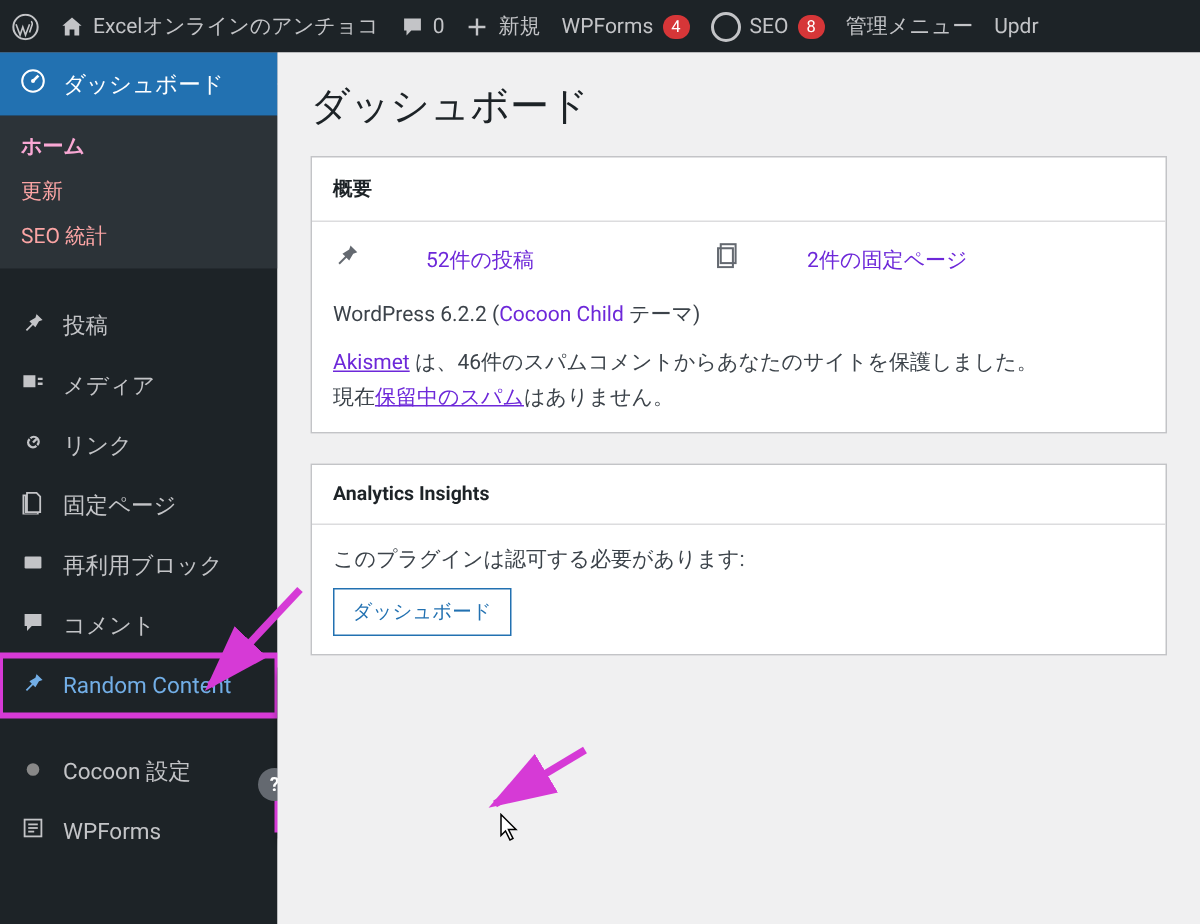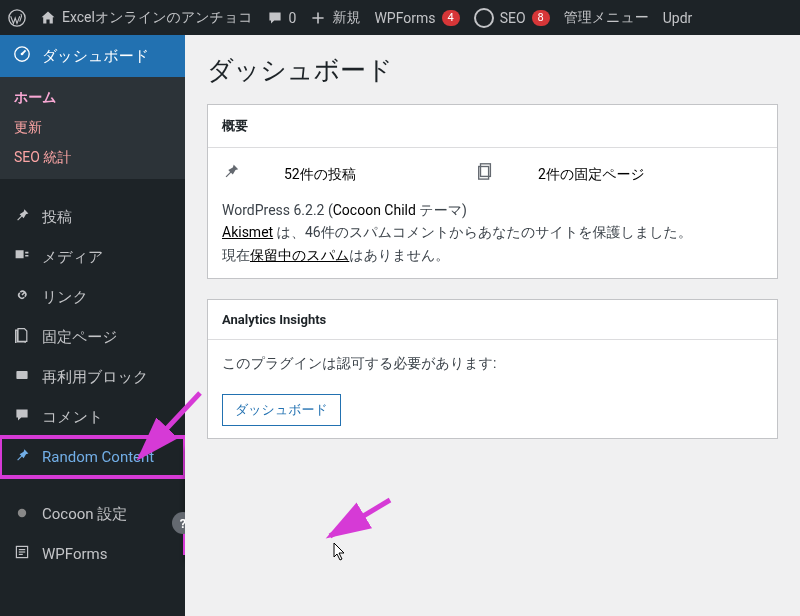--- a/index.html
+++ b/index.html
@@ -153,22 +153,22 @@
       gap: 120px;
       margin-bottom: 10px;
     }
     .stat-item {
       display: flex;
       align-items: center;
       gap: 8px;
       color: #2271b1;
     }
     .stat-item .stat-icon { color: #646970; font-size: 18px; }
-    a.link { color: #000000; text-decoration: none; gap: 44px; }
-    .version-line { }
+    a.link { color: #6d28d9; text-decoration: none; gap: 44px; }
+    .version-line { margin-bottom: 10px; }
     .btn-outline {
       display: inline-block;
       border: 1px solid #2271b1;
       color: #2271b1;
       background: #fff;
       padding: 6px 12px;
       font-size: 13px;
       cursor: pointer;
     }
     
@@ -387,21 +387,21 @@
       <div>
         <a class="link" style="text-decoration:underline">Akismet</a><span> は、46件のスパムコメントからあなたのサイトを保護しました。</span><br>
         <span>現在</span><a class="link" style="text-decoration:underline">保留中のスパム</a><span>はありません。</span>
       </div>
     </div>
   </div>
 
   <div class="postbox">
     <h2>Analytics Insights</h2>
     <div class="inside">
-      <div style="margin-bottom:20px">このプラグインは認可する必要があります:</div>
+      <div style="margin-bottom:8px">このプラグインは認可する必要があります:</div>
       <button class="btn-outline">ダッシュボード</button>
     </div>
   </div>
 </div>
 
 <svg class="arrow-svg" style="left:130px;top:385px" width="80" height="90">
   <defs>
       <marker id="ah1" markerWidth="10" markerHeight="10" refX="8" refY="3" orient="auto">
         <path d="M0,0 L0,6 L9,3 z" fill="#d63ad6"></path>
       </marker>

